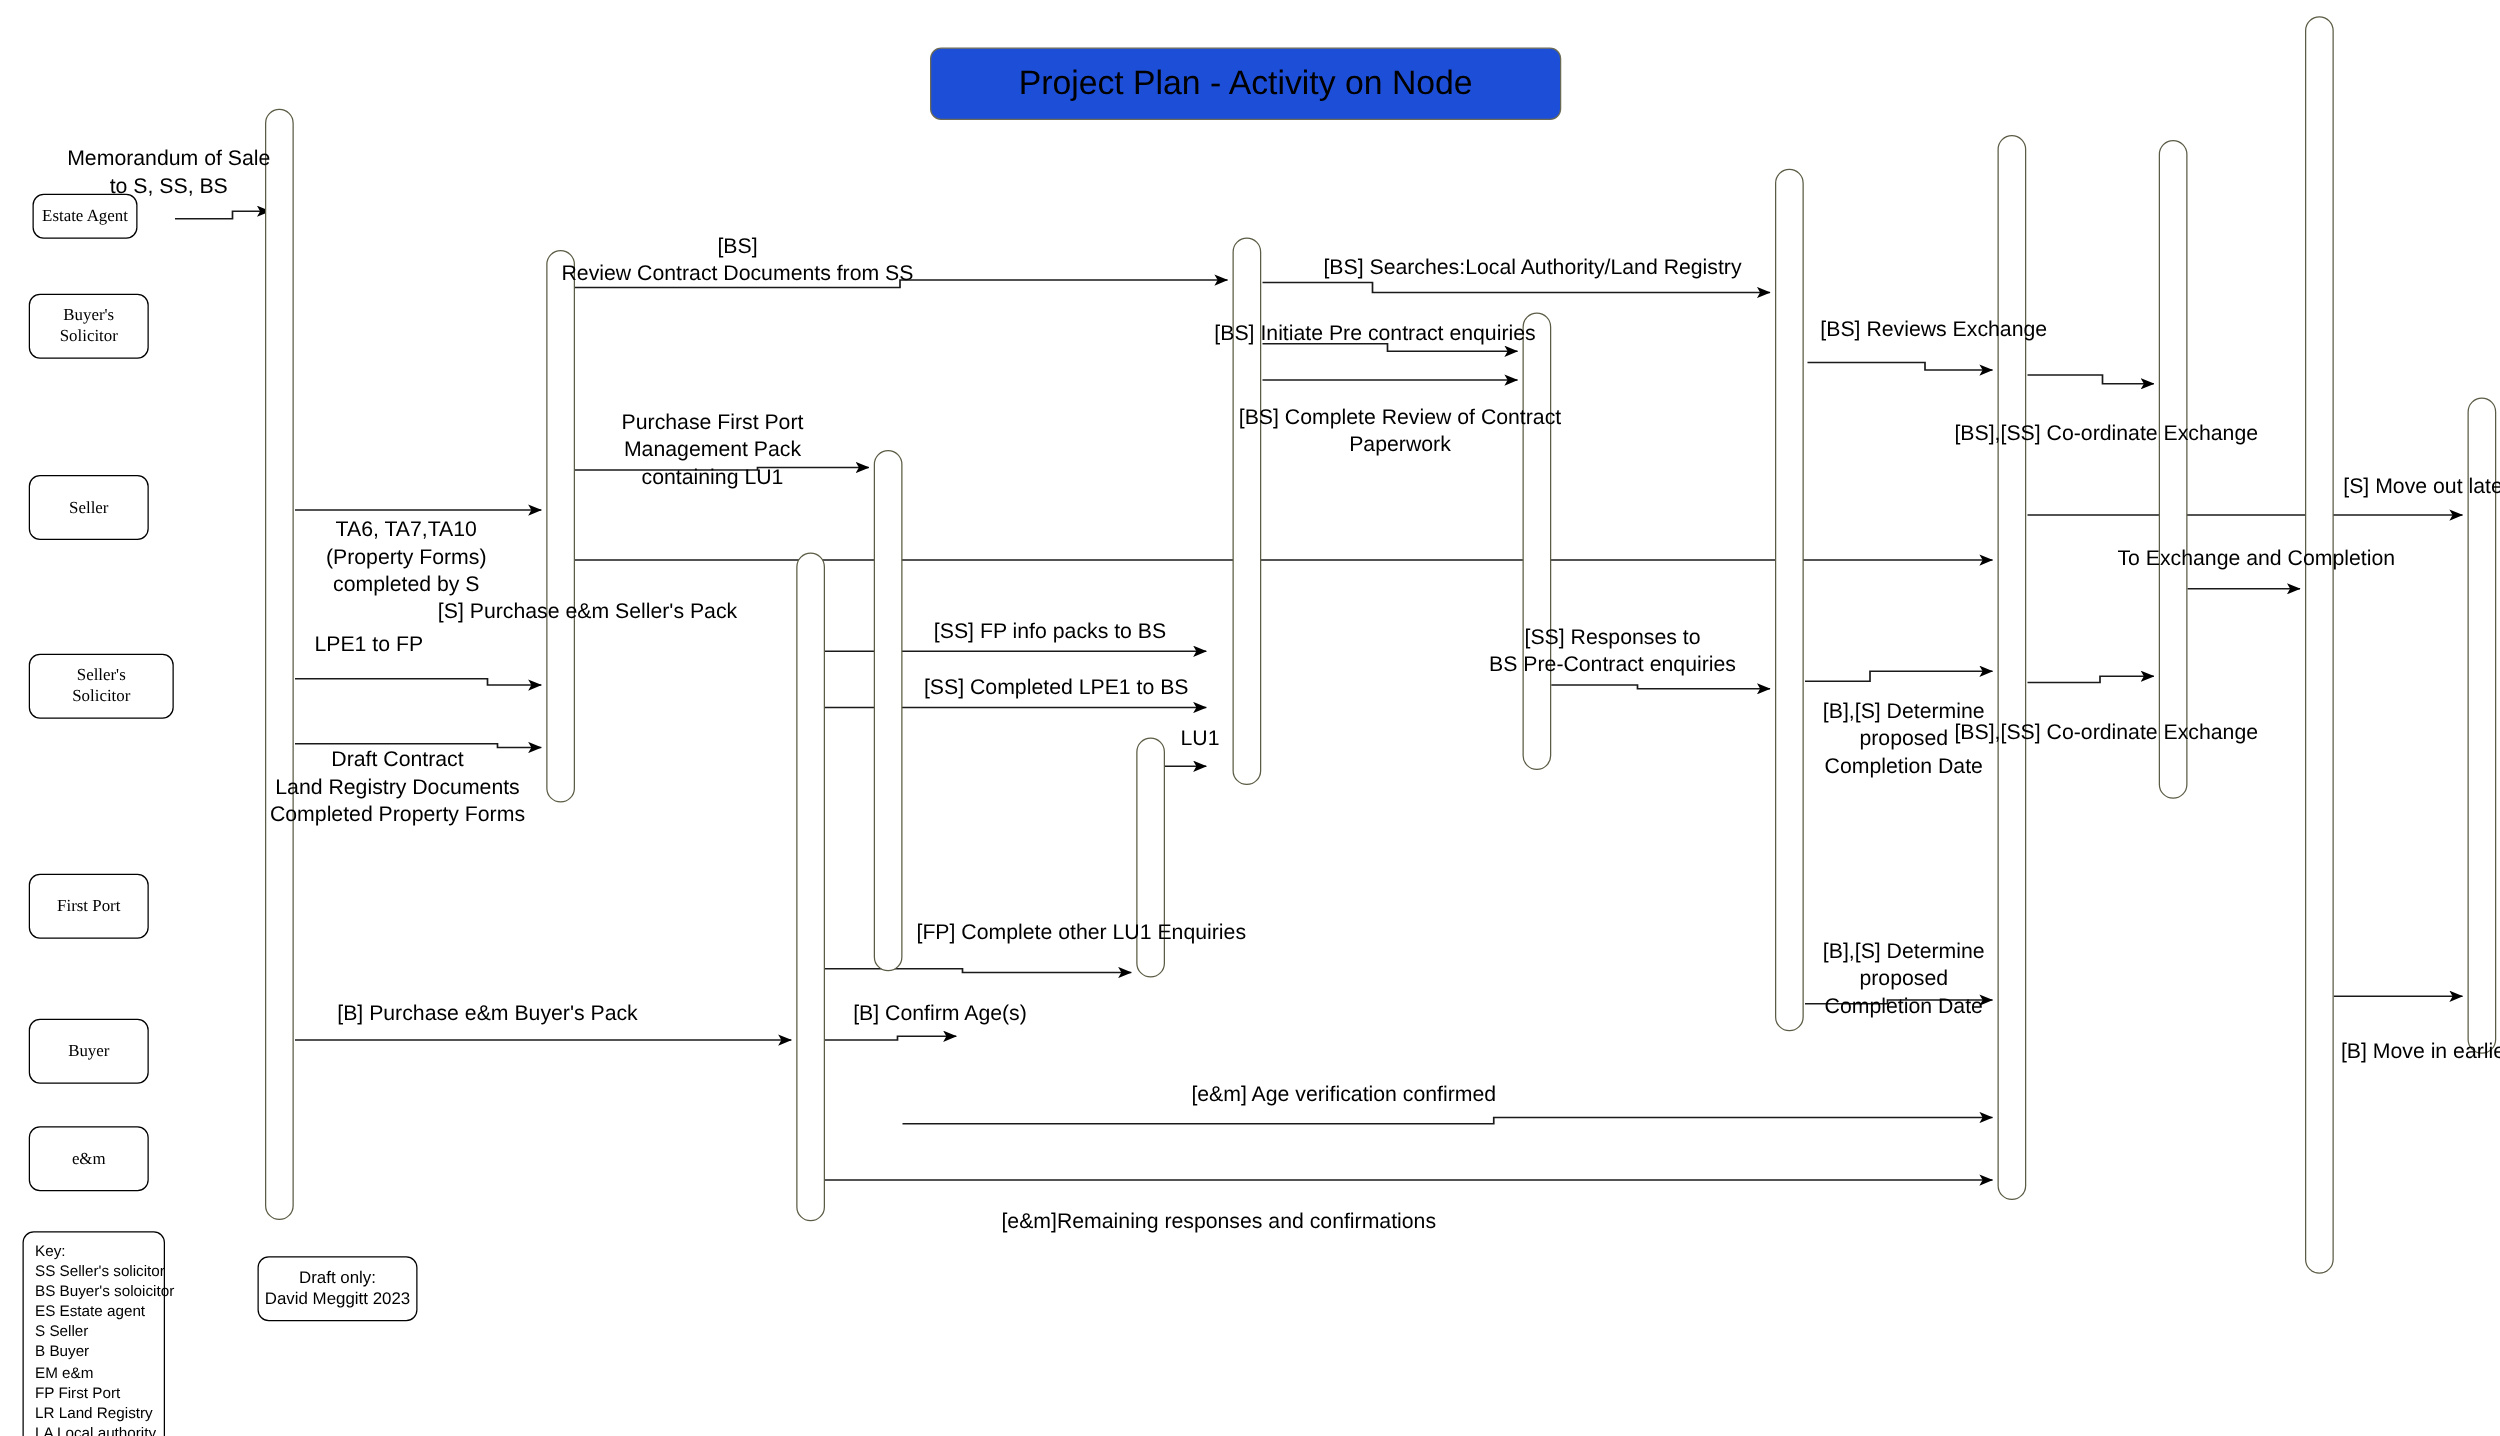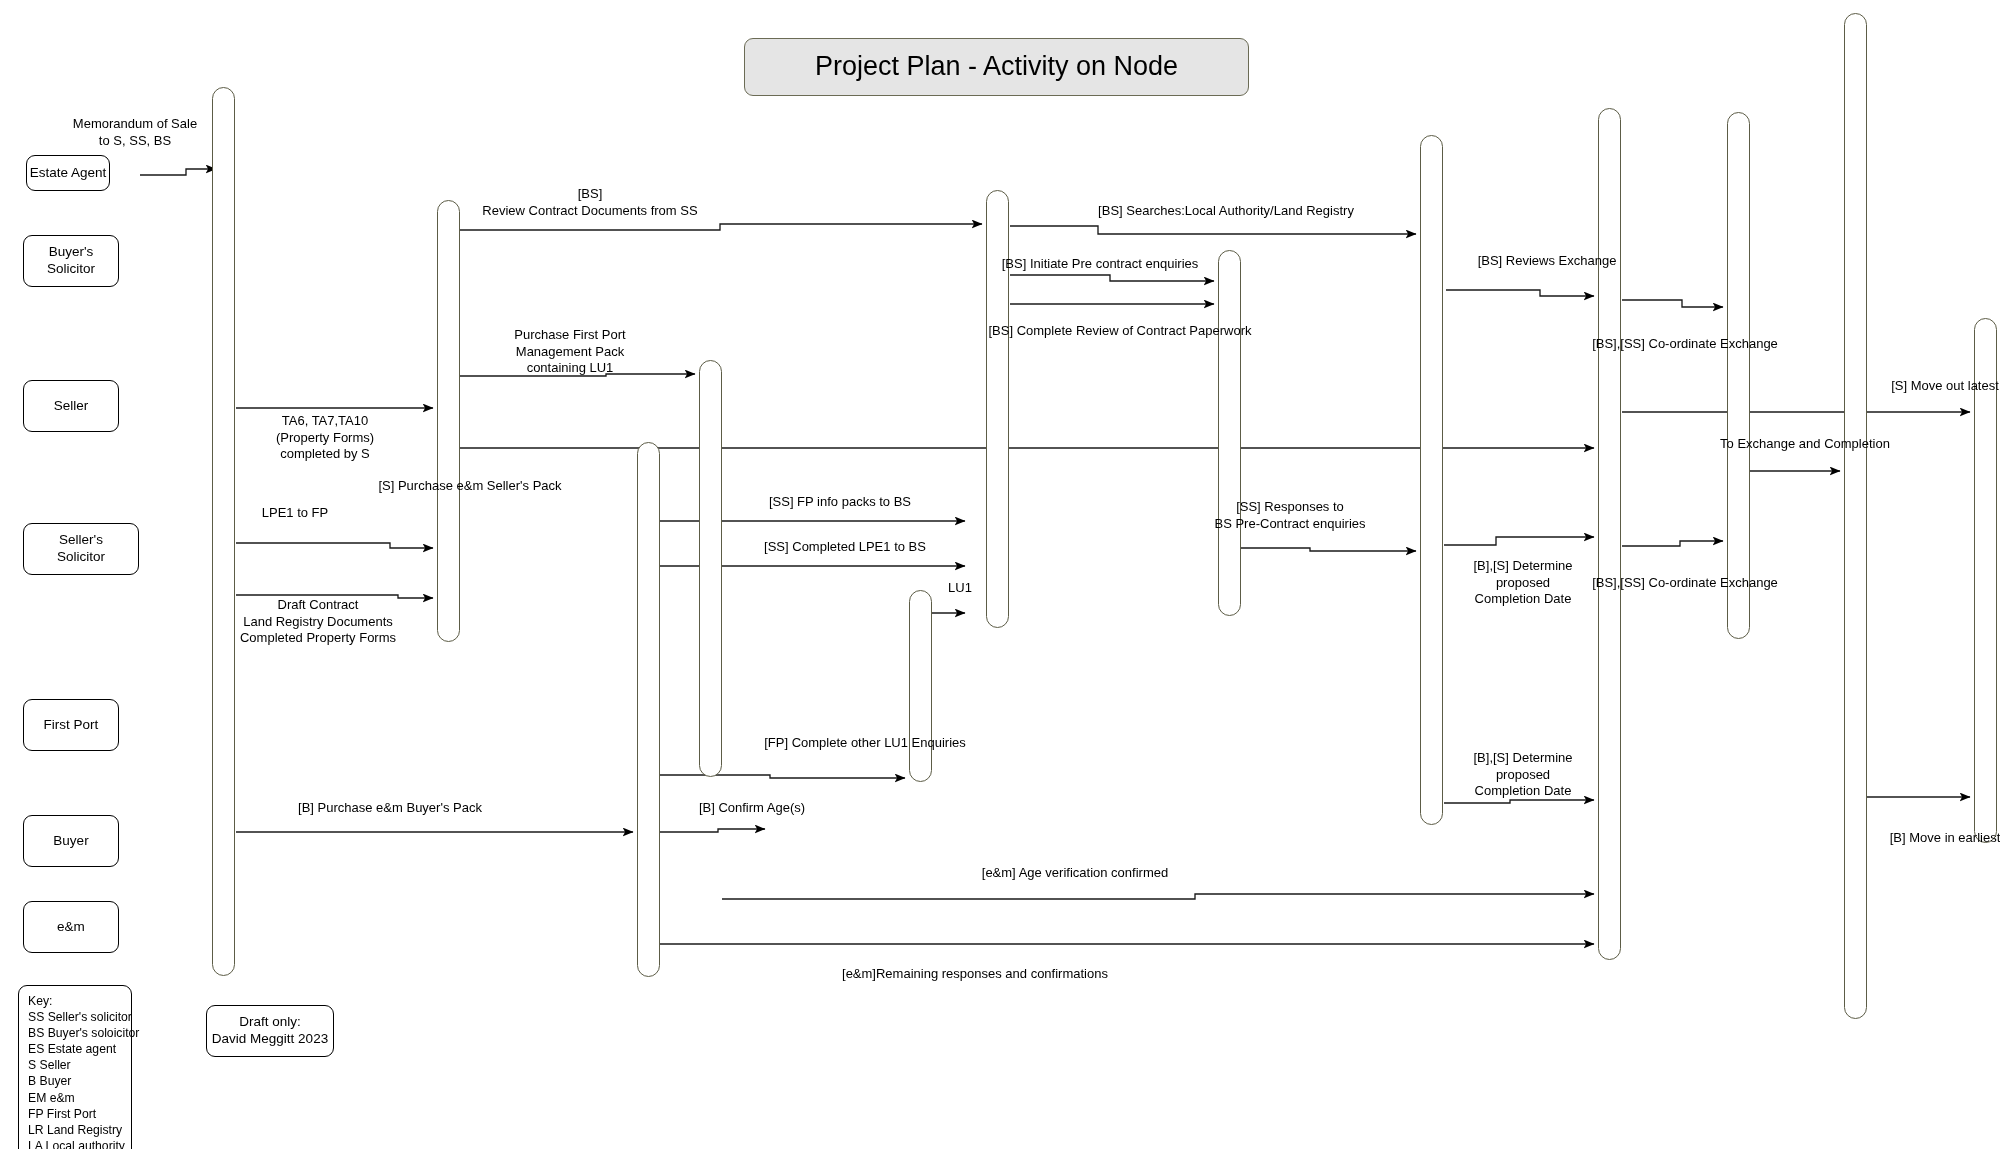--- a/index.html
+++ b/index.html
@@ -27,25 +27,26 @@
     background: #ffffff;
     display: flex;
     align-items: center;
     justify-content: center;
     text-align: center;
     line-height: 1.25;
     white-space: pre-line;
   }
   .node.actor {
     font-size: 13.5px;
+    font-family: Liberation Serif, serif;
   }
   .title-box {
     border: 1.2px solid #6b6b55;
     border-radius: 9px;
-    background: #e5e5e5;
+    background: #1d4ed8;
     font-size: 27px;
   }
   .subtitle-box {
     border: 1.2px solid #6b6b55;
     border-radius: 9px;
     background: #fdfdfa;
     font-size: 18.5px;
   }
   .draft-box {
     font-size: 13.5px;
@@ -66,21 +67,21 @@
   .bar {
     position: absolute;
     box-sizing: border-box;
     border: 1.1px solid #5c5c46;
     border-radius: 12px;
     background: #ffffff;
   }
   
   .msg {
     position: absolute;
-    font-size: 13px;
+    font-size: 17px;
     line-height: 1.28;
     text-align: center;
     white-space: pre-line;
     color: #000000;
   }
   
   #arrows {
     position: absolute;
     left: 0; top: 0;
     width: 2000px;

